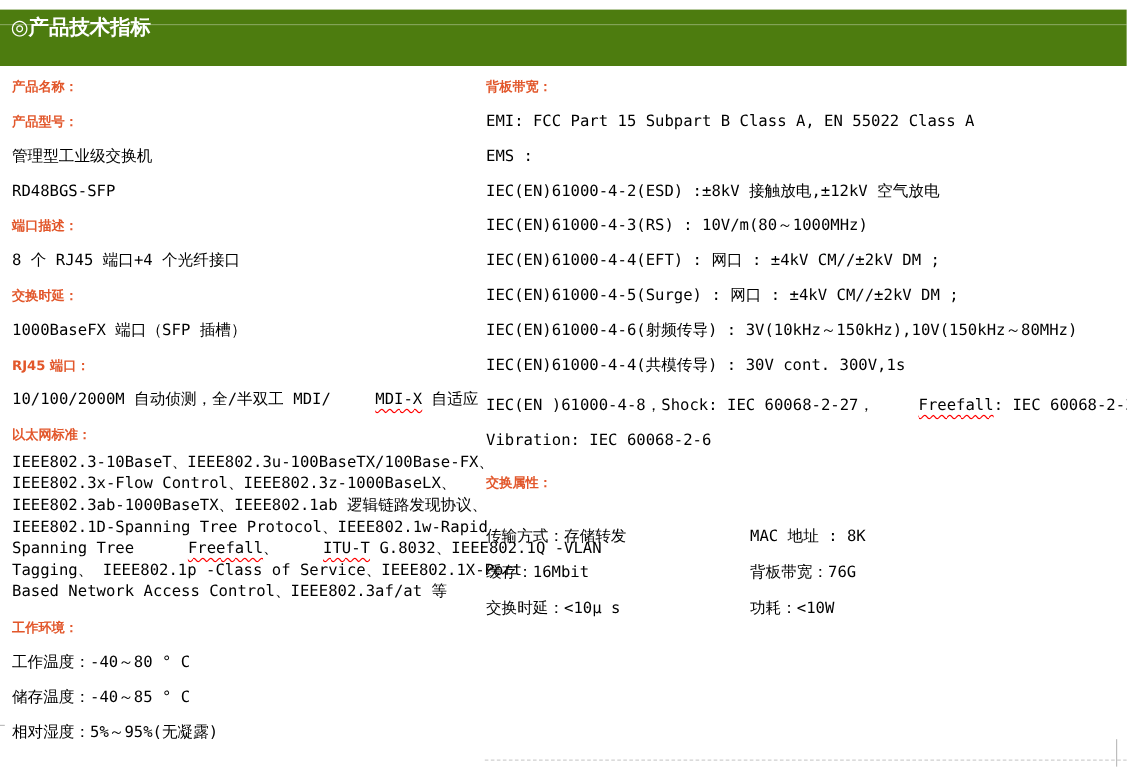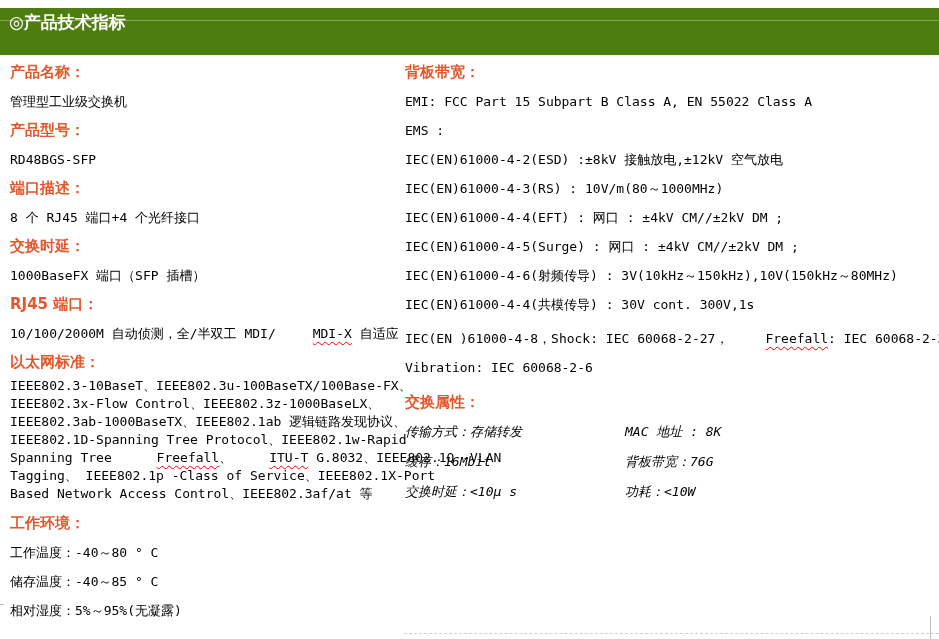--- a/index.html
+++ b/index.html
@@ -36,41 +36,41 @@
 
   
   .col { position: absolute; top: 58px; }
   .col-left  { left: 10px;  width: 395px; }
   .col-right { left: 405px; width: 530px; }
 
   .row  { height: 29px; line-height: 29px; white-space: nowrap; overflow: visible; }
   .h    {
     color: #E2572B; font-weight: bold;
     font-family: "DejaVu Sans", "Liberation Sans", sans-serif;
-    font-size: 15px;
+    font-size: 11px;
   }
 
   .para { line-height: 18px; }
   .para .pline { height: 18px; line-height: 18px; white-space: nowrap; }
 
   .mt6 { margin-top: 6px; }
   .mt5 { margin-top: 5px; }
 
   
   .sq {
     text-decoration-line: underline;
     text-decoration-style: wavy;
     text-decoration-color: #ff0000;
     text-decoration-thickness: 1px;
     text-underline-offset: 3px;
     margin-left: 37px;
   }
 
   
-  .attr-grid { margin-top: 0; font-style: italic; }
+  .attr-grid { margin-top: 16px; }
   .attr-row { display: flex; height: 30px; line-height: 30px; white-space: nowrap; }
   .attr-row .c1 { width: 220px; }
 
   
   .frag-hline {
     position: absolute; left: 404px; top: 633px;
     width: 535px; height: 0;
     border-top: 1px dashed #cfcfcf;
   }
   .frag-vline {
@@ -87,23 +87,23 @@
 </head>
 <body>
 
 <div class="title-bar">
   <div class="rule"></div>
   <div class="title-text"><span>◎</span><span>产品技术指标</span></div>
 </div>
 
 <div class="col col-left">
   <div class="row h">产品名称：</div>
+  <div class="row h">产品型号：</div>
+
   <div class="row">管理型工业级交换机</div>
-
-  <div class="row h">产品型号：</div>
   <div class="row">RD48BGS-SFP</div>
 
   <div class="row h">端口描述：</div>
   <div class="row">8 个 RJ45 端口+4 个光纤接口</div>
 
   <div class="row h">交换时延：</div>
   <div class="row">1000BaseFX 端口（SFP 插槽）</div>
 
   <div class="row h">RJ45 端口：</div>
   <div class="row"><span>10/100/2000M 自动侦测，全/半双工 MDI/</span><span class="sq">MDI-X</span><span> 自适应</span></div>

